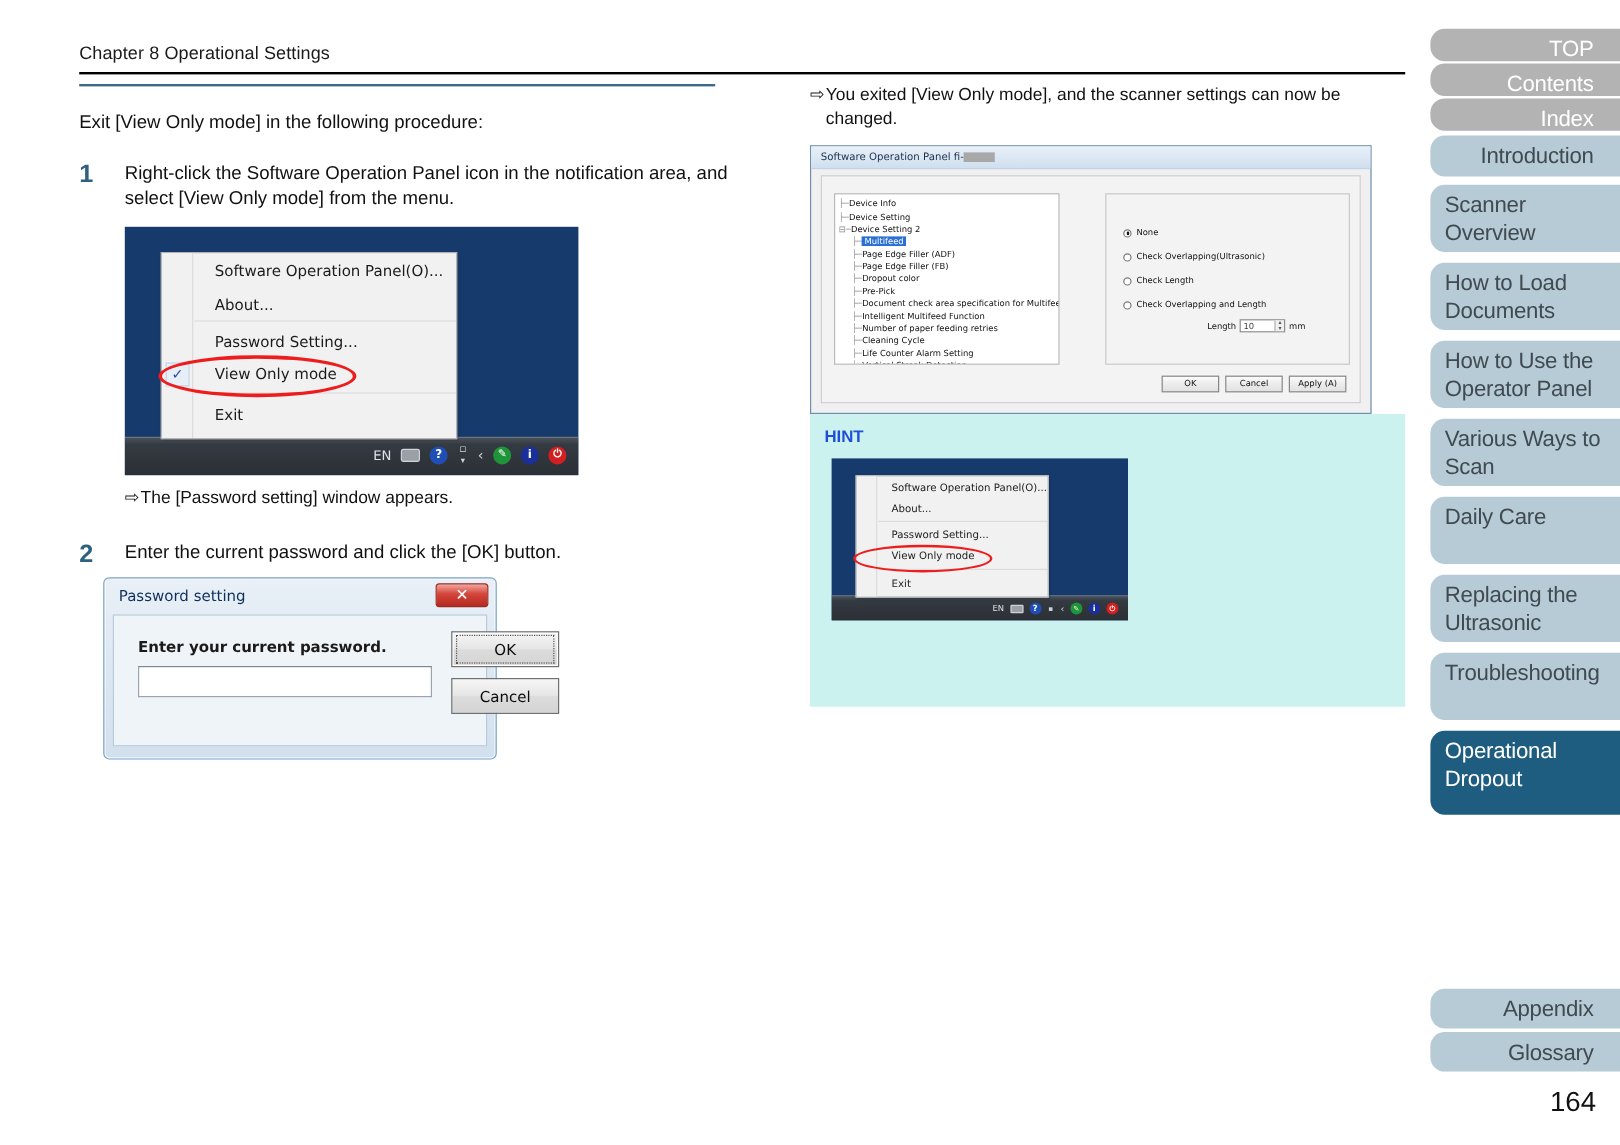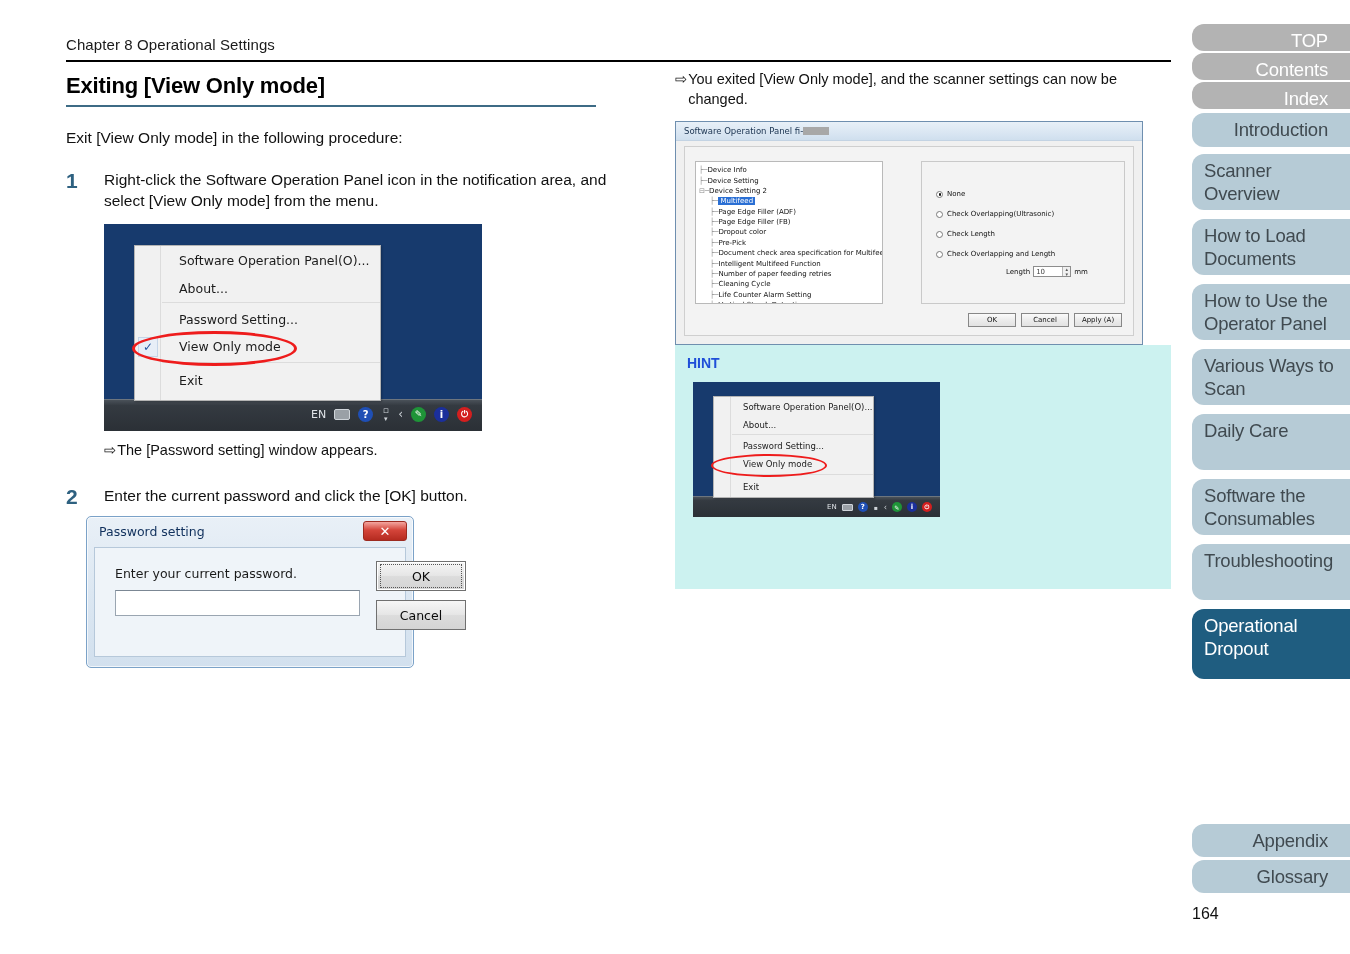--- a/index.html
+++ b/index.html
@@ -218,32 +218,31 @@
     padding:6px 10px 0 12px;
     font-size:18.5px; line-height:1.22; letter-spacing:-0.2px;
   }
   .nav-tab.gray   { background:#b3b3b3; color:#ffffff; }
   .nav-tab.blue   { background:#b6cbd6; color:#404a50; }
   .nav-tab.active { background:#1f5d80; color:#ffffff; }
   .nav-tab.center { justify-content:flex-end; padding-right:22px; }
 
   #page-number {
     position:absolute; left:1192px; top:905px; width:138px;
-    text-align:left; font-size:16px; color:#111;
+    text-align:right; font-size:23px; color:#111;
   }
 </style>
 </head>
 <body>
 
 <div id="chapter-header">Chapter 8 Operational Settings</div>
 <div id="header-rule"></div>
 
 <div id="col-left">
 
-  <div class="section-title">Exiting [View Only mode]</div>
   <div class="section-rule"></div>
 
   <div class="intro-text">Exit [View Only mode] in the following procedure:</div>
 
   <div class="step">
     <div class="step-num">1</div>
     <div class="step-body">
       <div class="step-text">Right-click the Software Operation Panel icon in the notification area, and select [View Only mode] from the menu.</div>
     </div>
   </div>
@@ -304,21 +303,21 @@
     <div class="step-body">
       <div class="step-text">Enter the current password and click the [OK] button.</div>
     </div>
   </div>
 
   <div class="pw-dialog" style="margin-left:20px; margin-top:5px; width:328px; height:152px;">
     <div class="pw-title">Password setting</div>
     <div class="pw-close">✕</div>
 
     <div class="pw-body">
-      <div class="pw-label" style="left:20px; top:18px;">Enter your current password.</div>
+      <div class="pw-label" style="left:20px; top:18px;font-weight:bold;">Enter your current password.</div>
       <div class="pw-input" style="left:20px; top:42px; width:245px; height:26px;"></div>
 
       <div class="win-btn default" style="left:281px; top:13px; width:90px; height:30px;">
         <span class="dotted"></span>
         <span>OK</span>
       </div>
       <div class="win-btn" style="left:281px; top:52px; width:90px; height:30px;">
         <span>Cancel</span>
       </div>
     </div>
@@ -475,21 +474,21 @@
     <div class="nav-tab blue" style="top: 260px; height: 56px;">
       <span>How to Use the Operator Panel</span>
     </div>
     <div class="nav-tab blue" style="top: 325px; height: 56px;">
       <span>Various Ways to Scan</span>
     </div>
     <div class="nav-tab blue" style="top: 390px; height: 56px;">
       <span>Daily Care</span>
     </div>
     <div class="nav-tab blue" style="top: 455px; height: 56px;">
-      <span>Software the Consumables</span>
+      <span>Replacing the Ultrasonic</span>
     </div>
     <div class="nav-tab blue" style="top: 520px; height: 56px;">
       <span>Troubleshooting</span>
     </div>
     <div class="nav-tab active" style="top: 585px; height: 70px;">
       <span>Operational Dropout</span>
     </div>
     <div class="nav-tab blue center" style="top: 800px; height: 33px;">
       <span>Appendix</span>
     </div>

